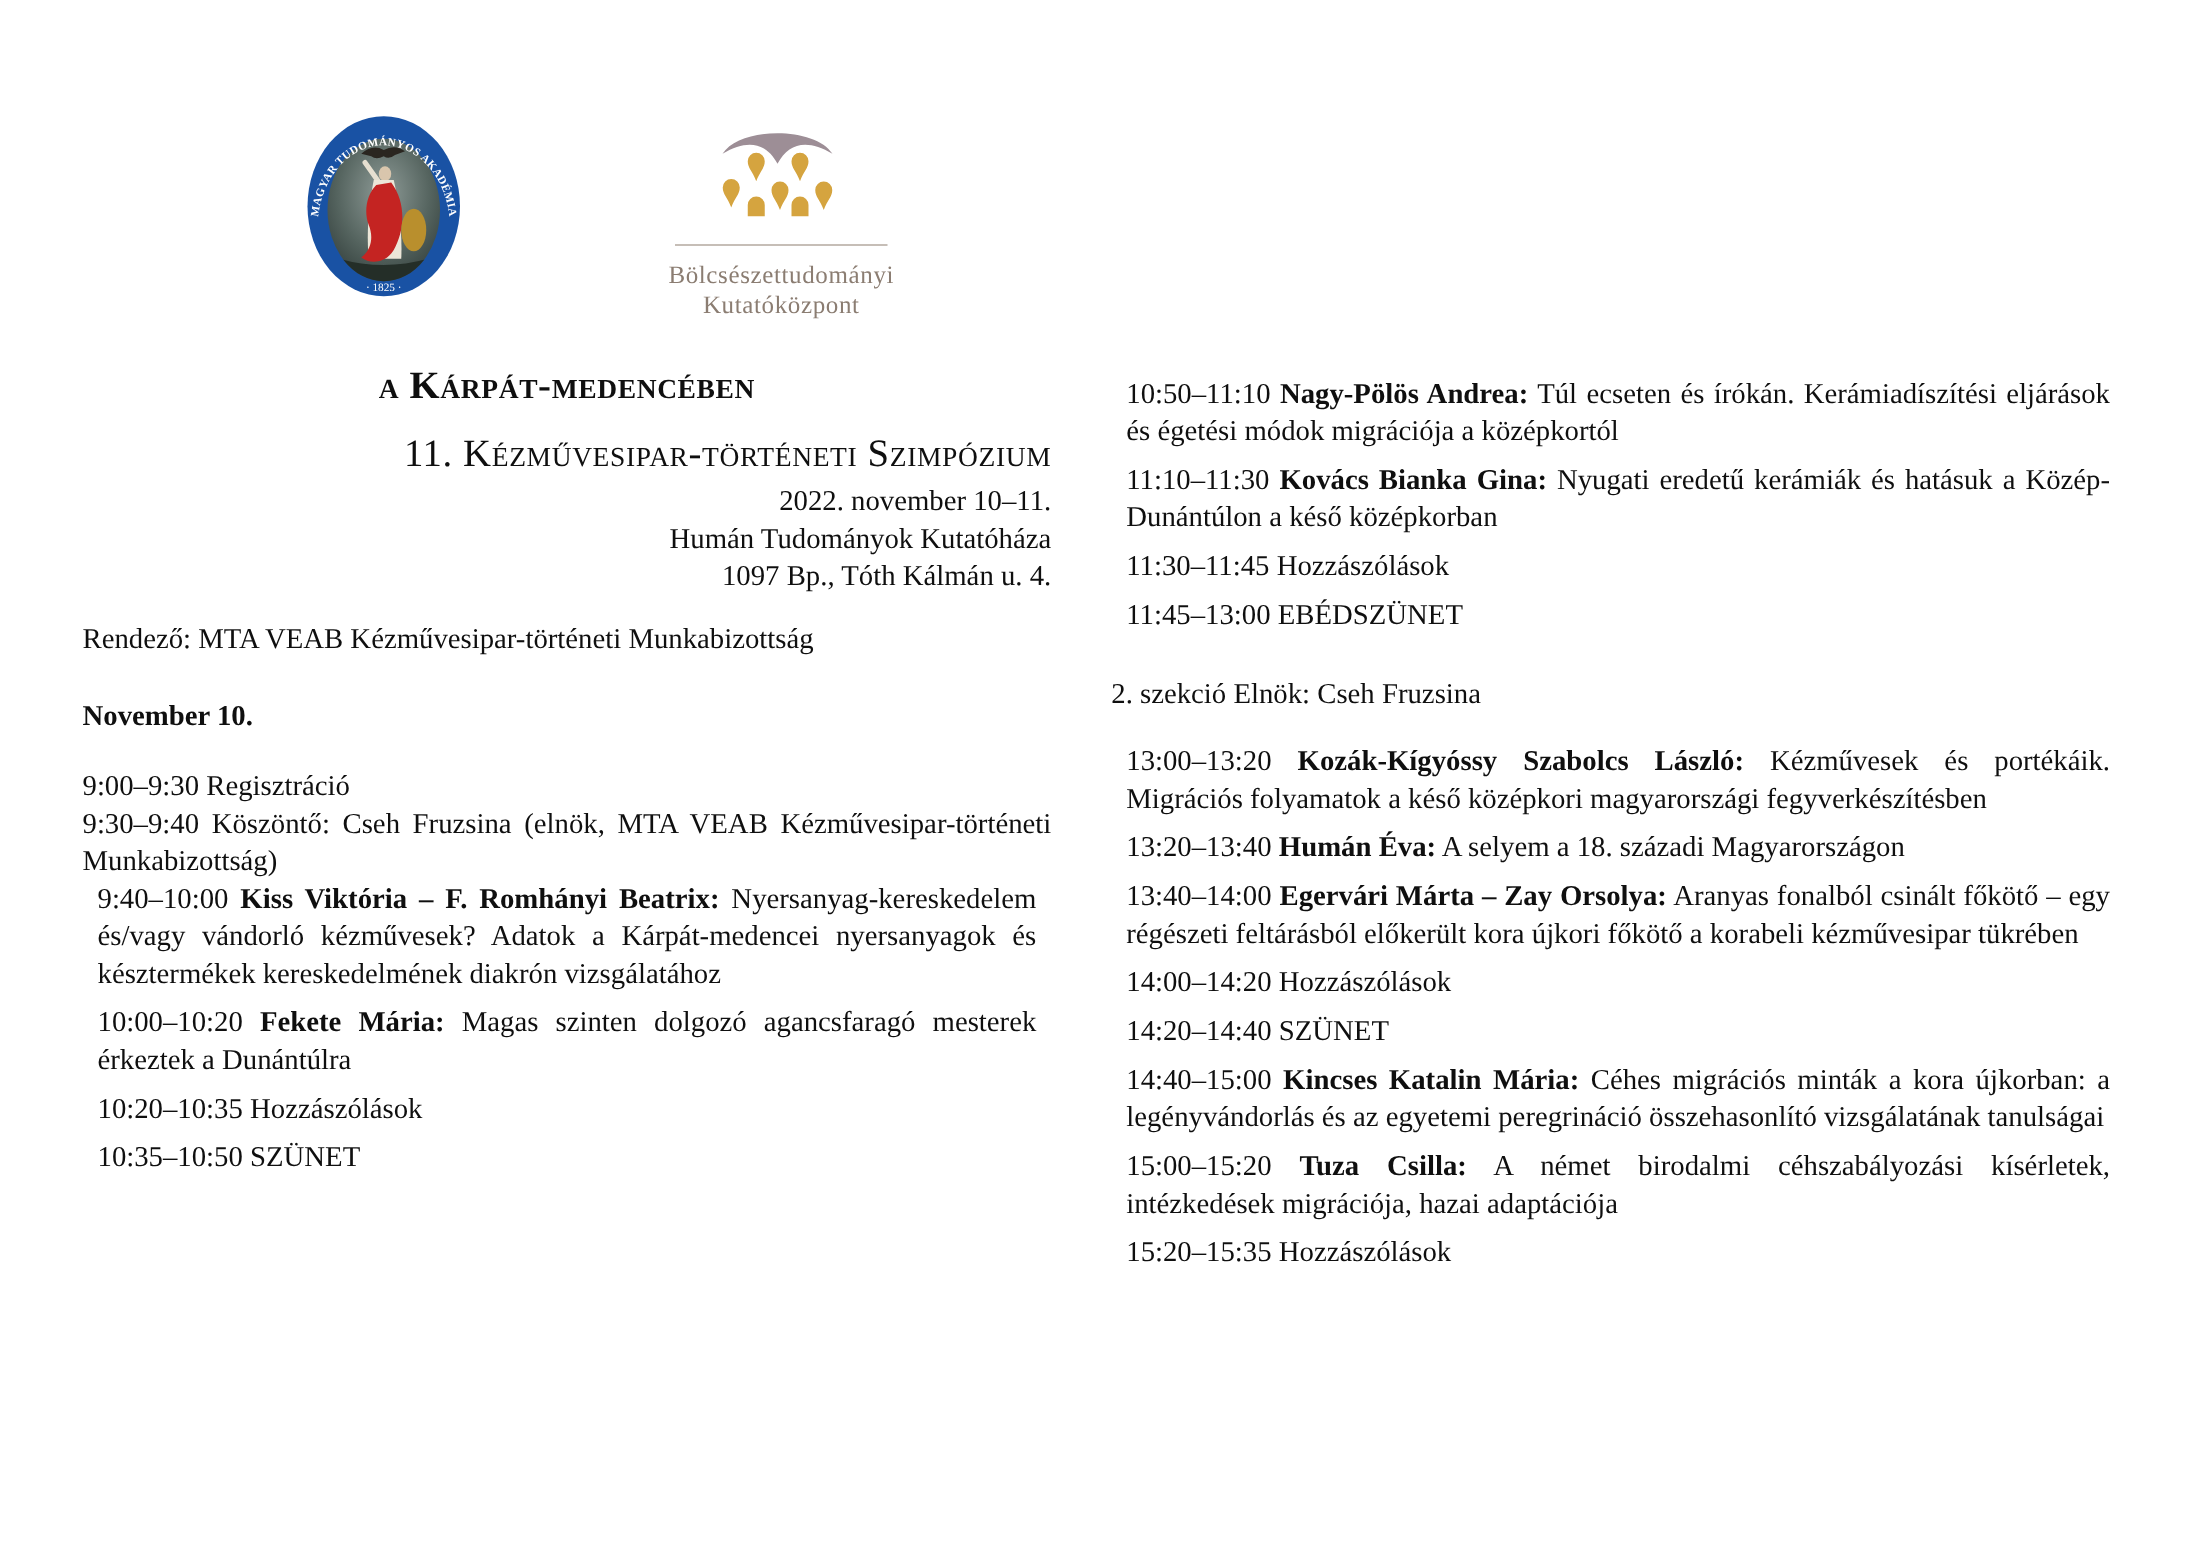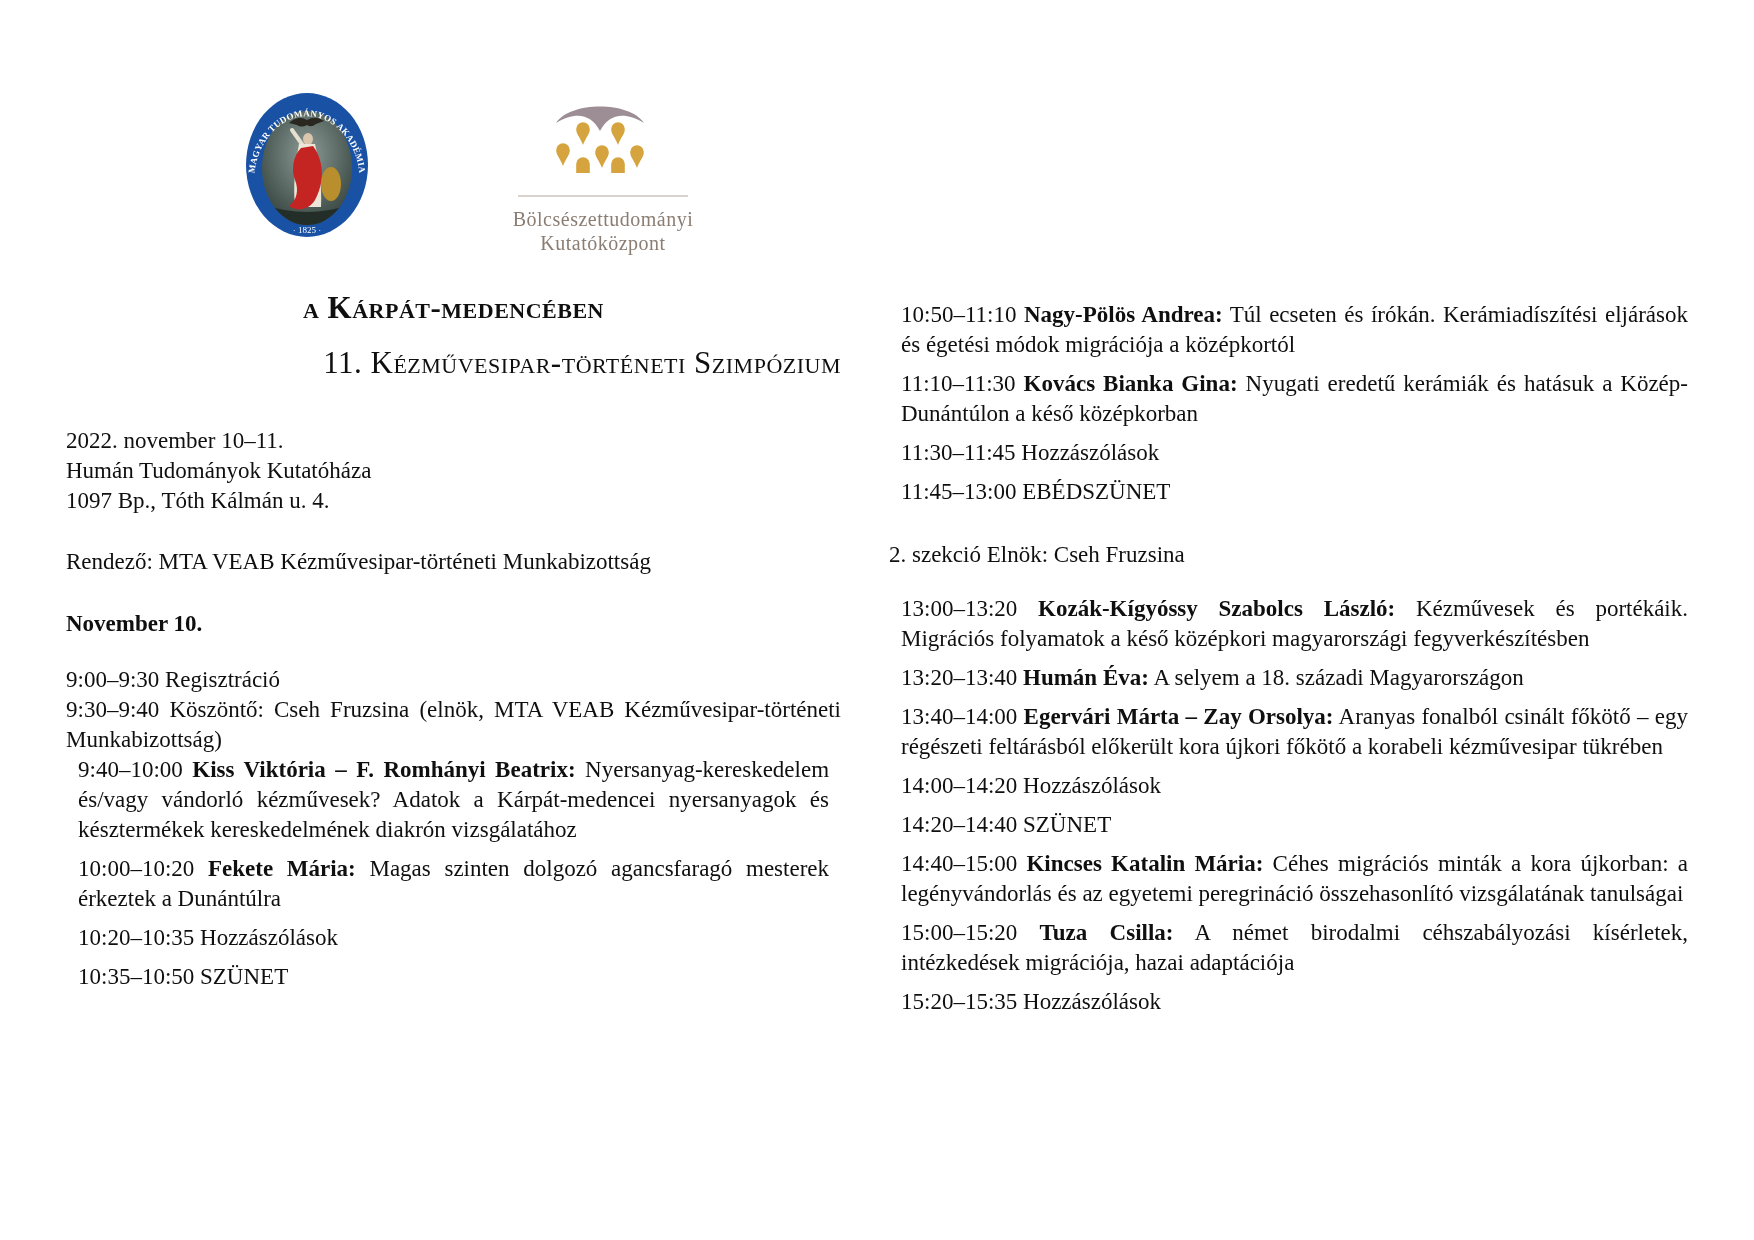--- a/index.html
+++ b/index.html
@@ -8,21 +8,21 @@
     position: relative;
     width: 1754px;
     height: 1240px;
     background: #ffffff;
     font-family: "Liberation Serif", "DejaVu Serif", serif;
     color: #0f0f0f;
     overflow: hidden;
   }
   .logo { position: absolute; }
   .logo.mta { left: 245px; top: 92px; }
-  .logo.btk { left: 510px; top: 96px; }
+  .logo.btk { left: 532px; top: 96px; }
 
   .col { position: absolute; font-size: 23px; line-height: 30px; }
   .col-left  { left: 66px;  top: 285px; width: 775px; }
   .col-right { left: 889px; top: 300px; width: 811px; }
 
   h1 {
     margin: 0;
     font-size: 31px; line-height: 46px;
     font-weight: bold;
     font-variant: small-caps;
@@ -31,22 +31,22 @@
   }
   h1 .tline { display: block; }
   h2 {
     margin: 9px 0 0;
     font-size: 31px; line-height: 46px;
     font-weight: normal;
     font-variant: small-caps;
     letter-spacing: 0.5px;
     text-align: right;
   }
-  .center-block { margin-top: 40px; text-align: left; }
-  .organizer { margin: 31px 0 0; }
+  .center-block { text-align: right; }
+  .organizer { margin: 20px 0 0; }
   .day { margin: 32px 0 0; font-weight: bold; }
   .opening { margin-top: 26px; }
   .opening p { margin: 0; text-align: justify; }
   .section { margin: 27px 0 16px; }
   .col-right .section { margin: 33px 0 24px; }
   .sec-label { font-weight: normal; }
   .entry { margin: 0 12px 9px; text-align: justify; }
   .speaker { font-weight: bold; }
 </style>
 </head>

